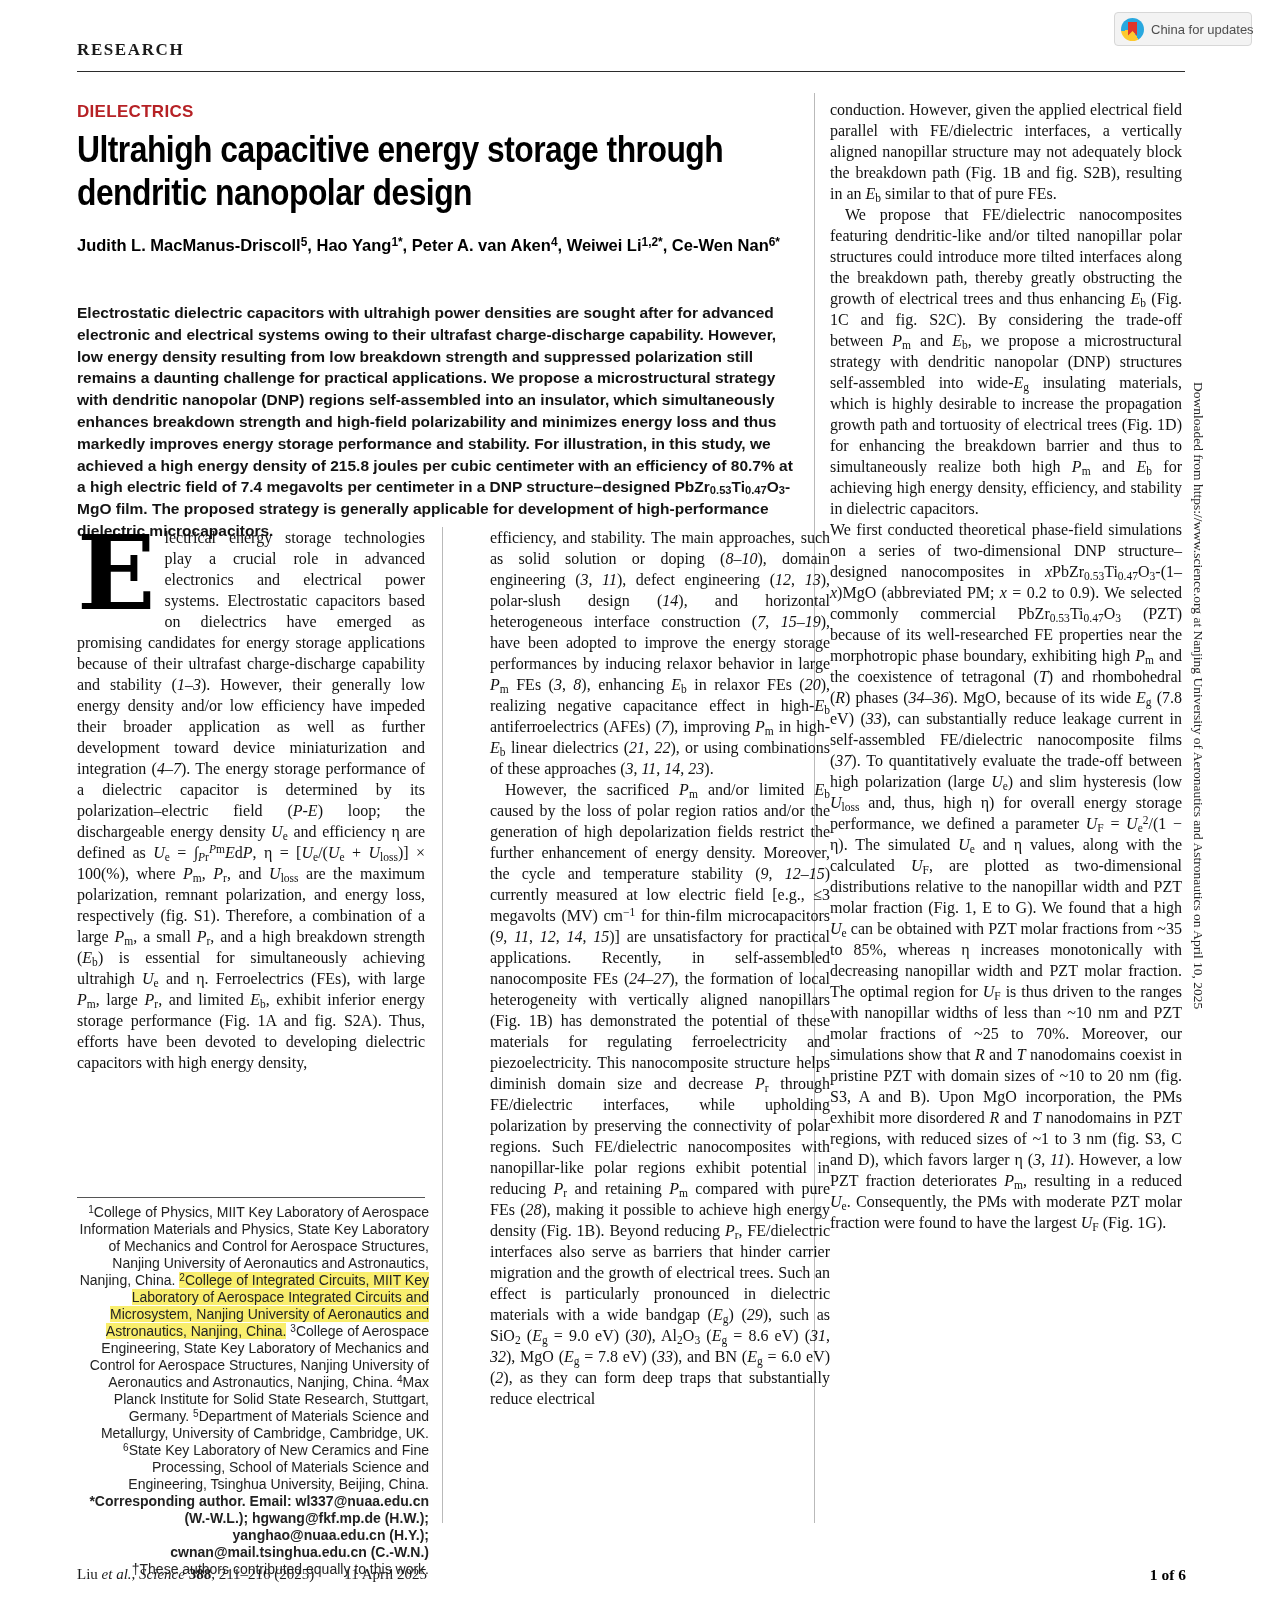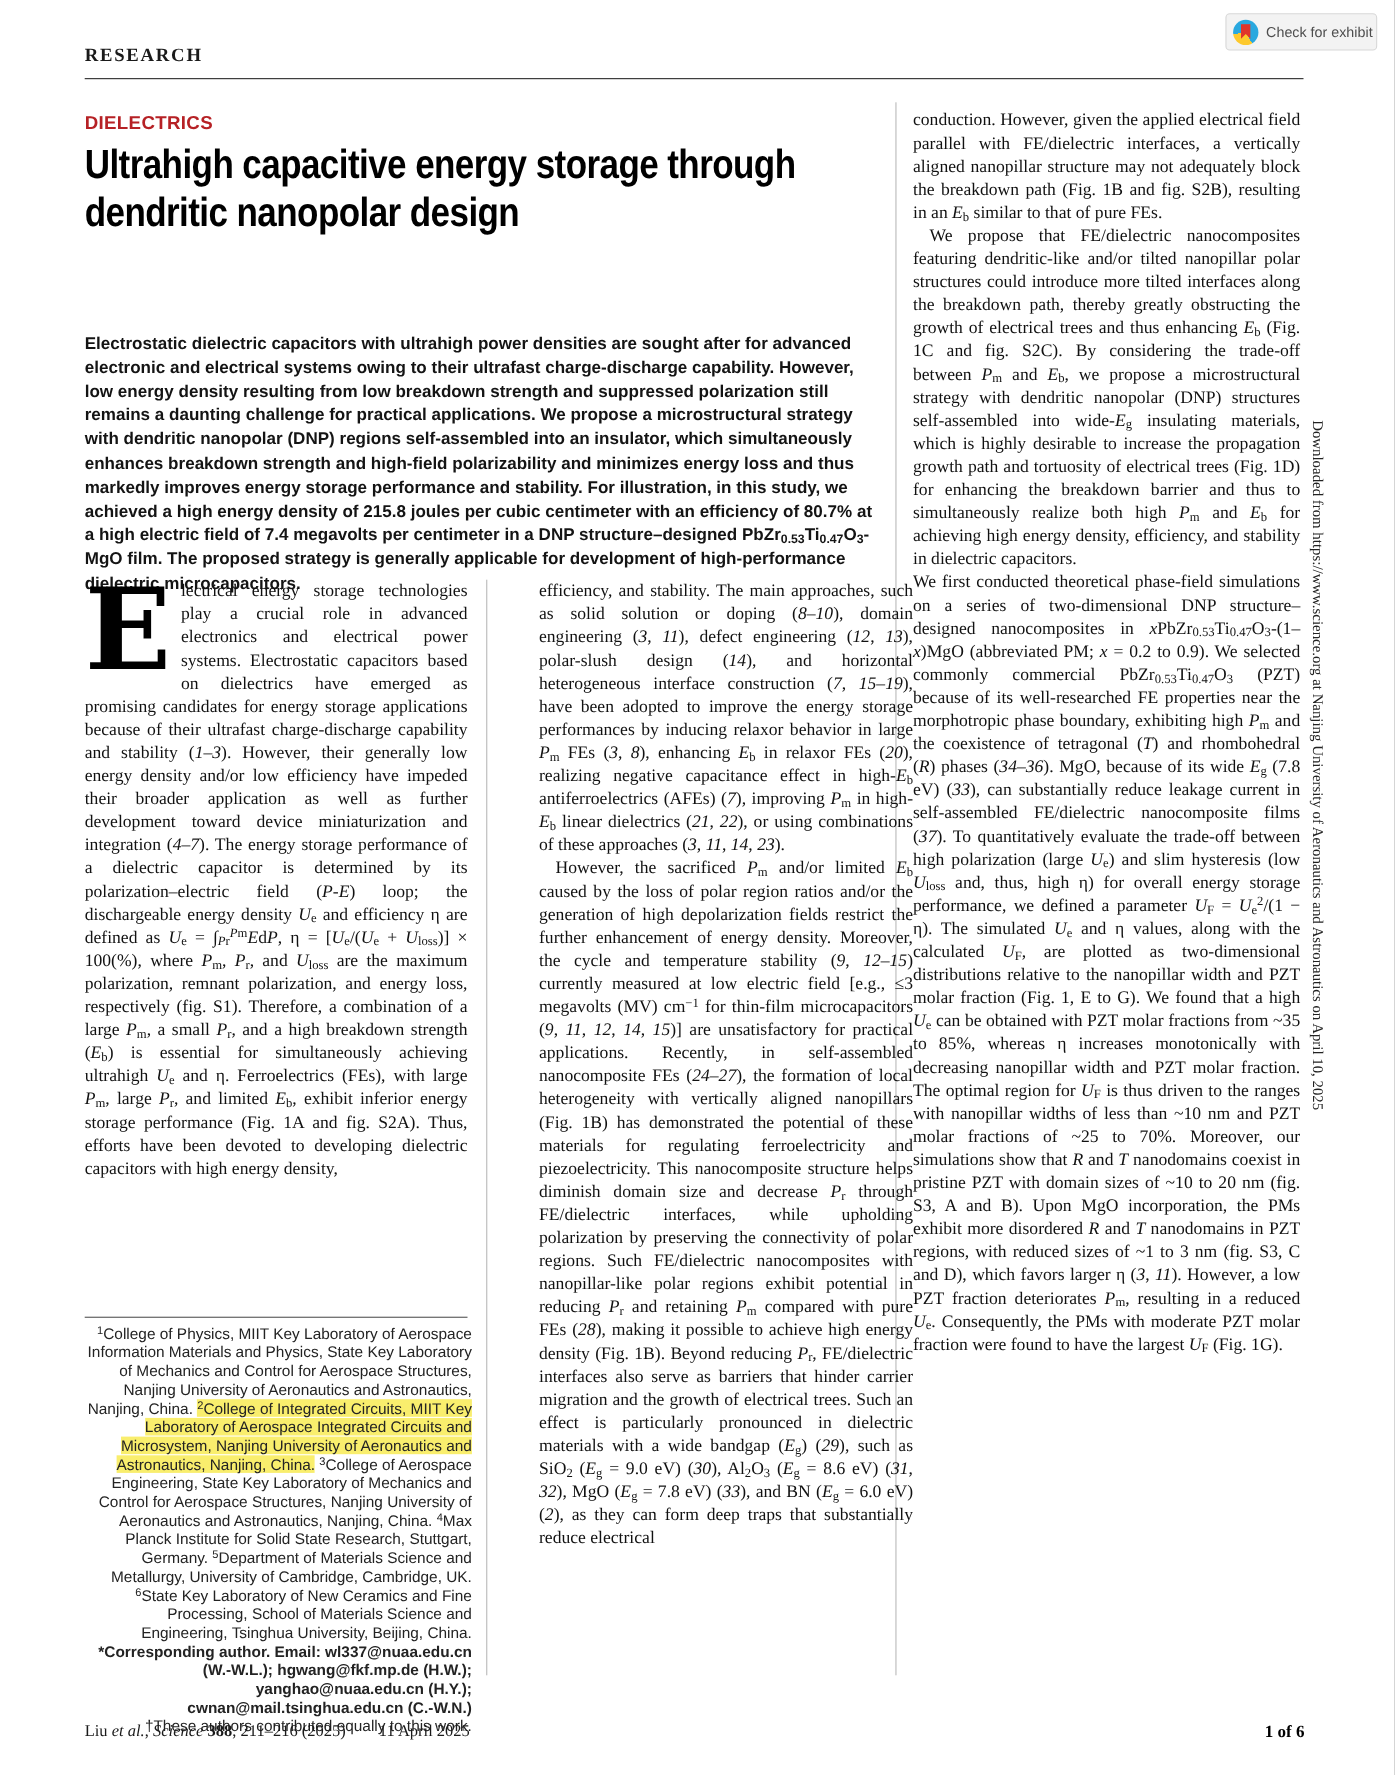--- a/index.html
+++ b/index.html
@@ -72,30 +72,31 @@
 <body>
 
 <div class="page">
 
   <div class="research">RESEARCH</div>
 
   <div class="badge">
     <span class="badge-circle">
       <span class="badge-bm"></span>
     </span>
-    <span class="badge-text">Check for exhibit</span>
+    <span class="badge-text">China for updates</span>
   </div>
 
   <div class="header-rule"></div>
 
   <div class="section-label">DIELECTRICS</div>
 
   <h1 class="title" style="margin:0">Ultrahigh capacitive energy storage through dendritic nanopolar design</h1>
 
   <div class="authors">
+    <div>Judith L. MacManus-Driscoll<sup>5</sup>, Hao Yang<sup>1*</sup>, Peter A. van Aken<sup>4</sup>, Weiwei Li<sup>1,2*</sup>, Ce-Wen Nan<sup>6*</sup></div>
   </div>
 
   <div class="abstract">Electrostatic dielectric capacitors with ultrahigh power densities are sought after for advanced electronic and electrical systems owing to their ultrafast charge-discharge capability. However, low energy density resulting from low breakdown strength and suppressed polarization still remains a daunting challenge for practical applications. We propose a microstructural strategy with dendritic nanopolar (DNP) regions self-assembled into an insulator, which simultaneously enhances breakdown strength and high-field polarizability and minimizes energy loss and thus markedly improves energy storage performance and stability. For illustration, in this study, we achieved a high energy density of 215.8 joules per cubic centimeter with an efficiency of 80.7% at a high electric field of 7.4 megavolts per centimeter in a DNP structure–designed PbZr<sub>0.53</sub>Ti<sub>0.47</sub>O<sub>3</sub>-MgO film. The proposed strategy is generally applicable for development of high-performance dielectric microcapacitors.</div>
 
   <div class="vrule vr1"></div>
   <div class="vrule vr2"></div>
 
   <div class="col col1">
     <p><span class="dropcap">E</span><span>lectrical energy storage technologies play a crucial role in advanced electronics and electrical power systems. Electrostatic capacitors based on dielectrics have emerged as promising candidates for energy storage applications because of their ultrafast charge-discharge capability and stability (<i>1</i>–<i>3</i>). However, their generally low energy density and/or low efficiency have impeded their broader application as well as further development toward device miniaturization and integration (<i>4</i>–<i>7</i>). The energy storage performance of a dielectric capacitor is determined by its polarization–electric field (<i>P</i>-<i>E</i>) loop; the dischargeable energy density <i>U</i><sub>e</sub> and efficiency η are defined as <i>U</i><sub>e</sub> = ∫<sub><i>P</i>r</sub><sup><i>P</i>m</sup><i>E</i>d<i>P</i>, η = [<i>U</i><sub>e</sub>/(<i>U</i><sub>e</sub> + <i>U</i><sub>loss</sub>)] × 100(%), where <i>P</i><sub>m</sub>, <i>P</i><sub>r</sub>, and <i>U</i><sub>loss</sub> are the maximum polarization, remnant polarization, and energy loss, respectively (fig. S1). Therefore, a combination of a large <i>P</i><sub>m</sub>, a small <i>P</i><sub>r</sub>, and a high breakdown strength (<i>E</i><sub>b</sub>) is essential for simultaneously achieving ultrahigh <i>U</i><sub>e</sub> and η. Ferroelectrics (FEs), with large <i>P</i><sub>m</sub>, large <i>P</i><sub>r</sub>, and limited <i>E</i><sub>b</sub>, exhibit inferior energy storage performance (Fig. 1A and fig. S2A). Thus, efforts have been devoted to developing dielectric capacitors with high energy density,</span></p>
   </div>

